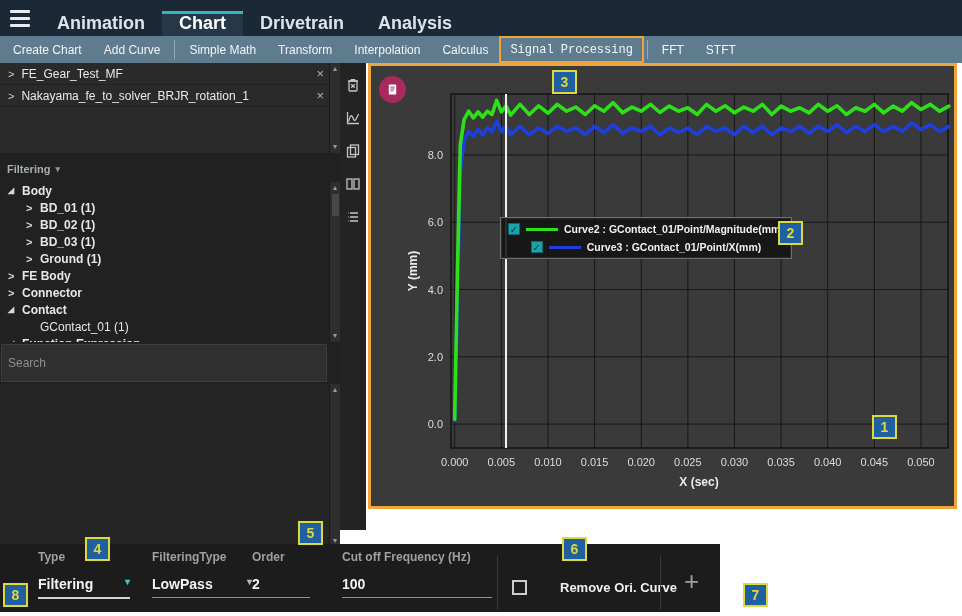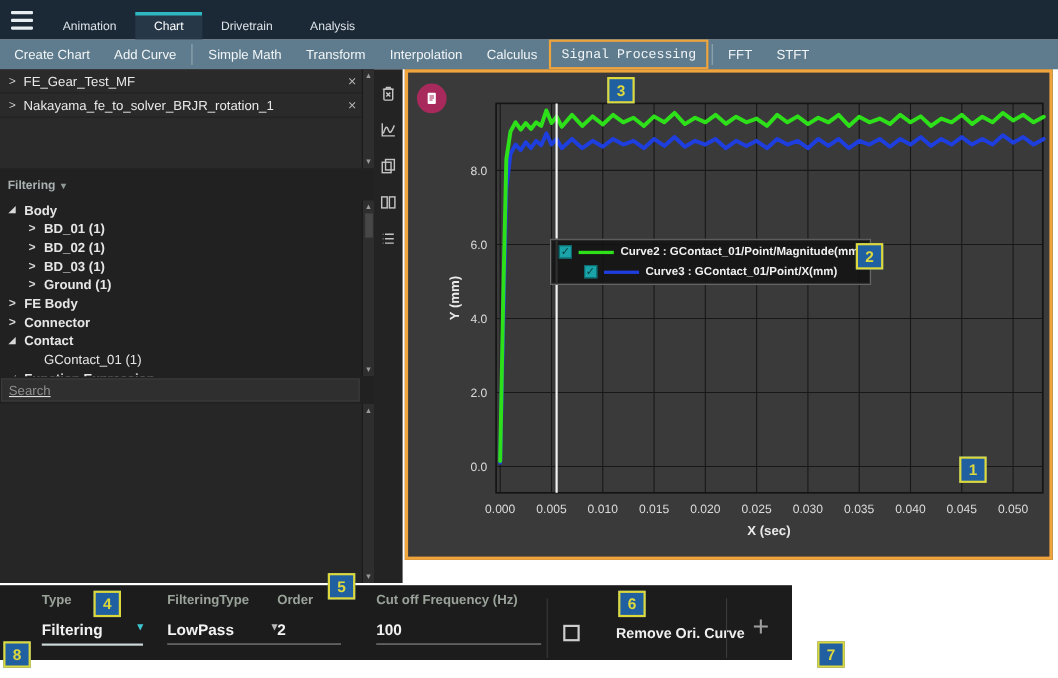--- a/index.html
+++ b/index.html
@@ -7,22 +7,22 @@
   .screen{position:relative;width:962px;height:616px;background:#ffffff;
           font-family:"Liberation Sans", sans-serif;overflow:hidden;}
 
   
   .topbar{position:absolute;left:0;top:0;width:962px;height:36px;background:#1b2836;
           display:flex;align-items:stretch;}
   .hamburger{width:40px;display:flex;flex-direction:column;justify-content:center;gap:4px;
              padding-left:10px;cursor:pointer;}
   .hamburger span{display:block;width:20px;height:3px;background:#e8edf1;border-radius:1px;}
   .tabs{display:flex;align-items:stretch;}
-  .tab{display:flex;align-items:center;padding:0 17px;color:#dde3e9;font-size:11px;
-       font-weight:normal;cursor:pointer;margin-top:11px;}
+  .tab{display:flex;align-items:center;padding:0 17px;color:#dde3e9;font-size:18px;
+       font-weight:bold;cursor:pointer;margin-top:11px;}
   .tab.active{background:#263748;color:#ffffff;box-shadow:inset 0 3px 0 #2fb7c2;}
 
   
   .ribbon{position:absolute;left:0;top:36px;width:962px;height:27px;background:#5e7c8d;
           display:flex;align-items:stretch;padding-left:2px;}
   .ribbon-item{display:flex;align-items:center;padding:0 11px;color:#f2f5f7;font-size:12px;
                white-space:nowrap;cursor:pointer;}
   .ribbon-item.hl{outline:2px solid #f0a43c;outline-offset:-2px;font-family:Liberation Mono, monospace;}
   .ribbon-div{width:1px;margin:4px 3px;background:rgba(255,255,255,.35);}
 
@@ -43,23 +43,23 @@
             color:#a8b0b0;font-size:11px;font-weight:bold;cursor:pointer;}
   .sort-row .arr{margin-left:5px;font-size:9px;color:#8f9797;}
   .tree{position:relative;height:160px;margin-top:3px;overflow:hidden;}
   .tree-rows{position:absolute;left:0;top:0;right:12px;}
   .tree-row{display:flex;align-items:center;height:17px;color:#e6e6e6;font-size:12px;
             cursor:pointer;white-space:nowrap;}
   .tree-row.b{font-weight:bold;}
   .tree-row .tw{width:14px;color:#d8d8d8;font-size:11px;}
   .tree-row .tw.exp{font-size:8px;}
   .search-wrap{padding:2px 1px 0 1px;}
-  .search-input{width:326px;height:21px;background:#2f2f2f;border:1px solid #3d3d3d;
+  .search-input{width:326px;height:38px;background:#2f2f2f;border:1px solid #3d3d3d;
                 color:#dddddd;font-size:12px;padding:0 6px;outline:none;
-                font-family:"Liberation Sans",sans-serif;text-decoration:underline;}
+                font-family:"Liberation Sans",sans-serif;}
   .search-input::placeholder{color:#8f8f8f;}
   .results{position:relative;height:163px;margin-top:2px;background:#262626;overflow:hidden;}
 
   
   .side-toolbar{position:absolute;left:340px;top:63px;width:26px;height:467px;background:#232323;
                 display:flex;flex-direction:column;align-items:center;padding-top:12px;gap:13px;}
   .tool-btn{width:20px;height:20px;display:flex;align-items:center;justify-content:center;
             cursor:pointer;background:none;border:none;padding:0;}
   .tool-btn svg{stroke:#c4c4c4;fill:none;stroke-width:1.3;}
 
@@ -74,21 +74,21 @@
   .axis-title{fill:#eaeaea;font-size:12px;font-weight:bold;font-family:"Liberation Sans",sans-serif;}
   .legend{position:absolute;left:129px;top:151px;width:292px;background:rgba(18,18,18,.88);
           border:1px solid #6e6e6e;box-shadow:0 0 0 1px #2a2a2a inset;padding:2px 4px;}
   .lg-row{display:flex;align-items:center;justify-content:center;height:18px;gap:6px;}
   .lg-check{width:12px;height:12px;background:#1aa3a9;border:1px solid #0c686c;color:#07393b;
             font-size:10px;line-height:11px;text-align:center;cursor:pointer;flex:0 0 auto;}
   .lg-line{width:32px;height:3px;flex:0 0 auto;}
   .lg-label{color:#f0f0f0;font-size:10.5px;font-weight:bold;white-space:nowrap;}
 
   
-  .bottom-panel{position:absolute;left:0;top:532px;width:720px;height:68px;background:#1c1c1c;}
+  .bottom-panel{position:absolute;left:0;top:544px;width:720px;height:68px;background:#1c1c1c;}
   .bp-group{position:absolute;top:6px;}
   .bp-label{font-size:12px;font-weight:bold;color:#9aa39a;height:20px;}
   .bp-value{margin-top:6px;display:flex;align-items:flex-start;font-size:14px;font-weight:bold;
             color:#f2f2f2;padding-bottom:5px;border-bottom:1px solid #8f8f8f;cursor:pointer;}
   .bp-value.active{border-bottom:2px solid #ccd8d8;}
   .bp-value .dd{margin-left:auto;font-size:10px;color:#b8b8b8;}
   .bp-value .dd.teal{color:#3ec6cf;}
   .bp-divider{position:absolute;top:12px;width:1px;height:54px;background:#3a3a3a;}
   .bp-check-group{position:absolute;left:512px;top:36px;display:flex;align-items:center;gap:9px;}
   .bp-checkbox{width:15px;height:15px;border:2px solid #cdcdcd;background:transparent;cursor:pointer;}

